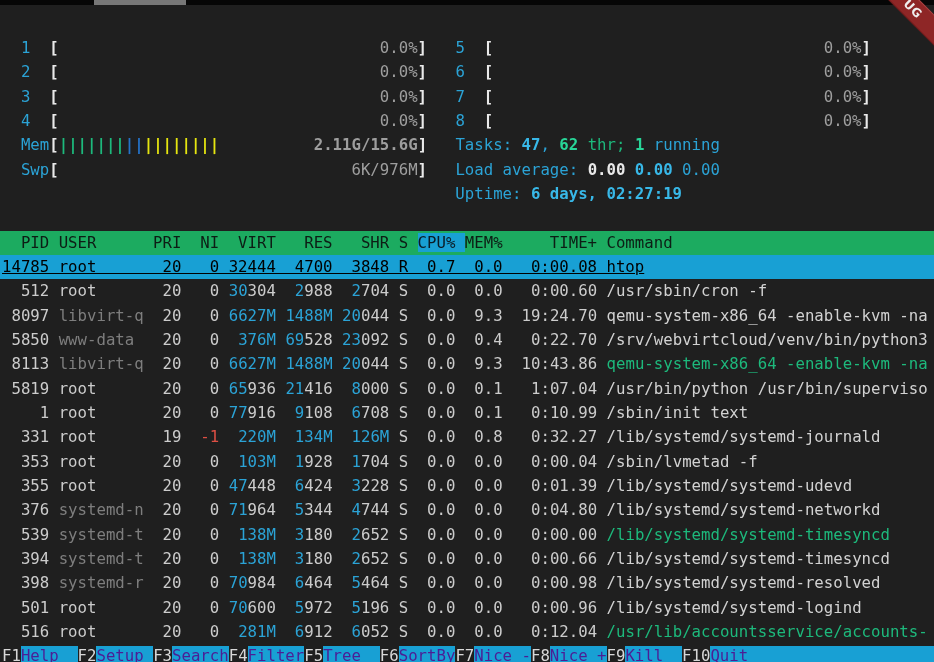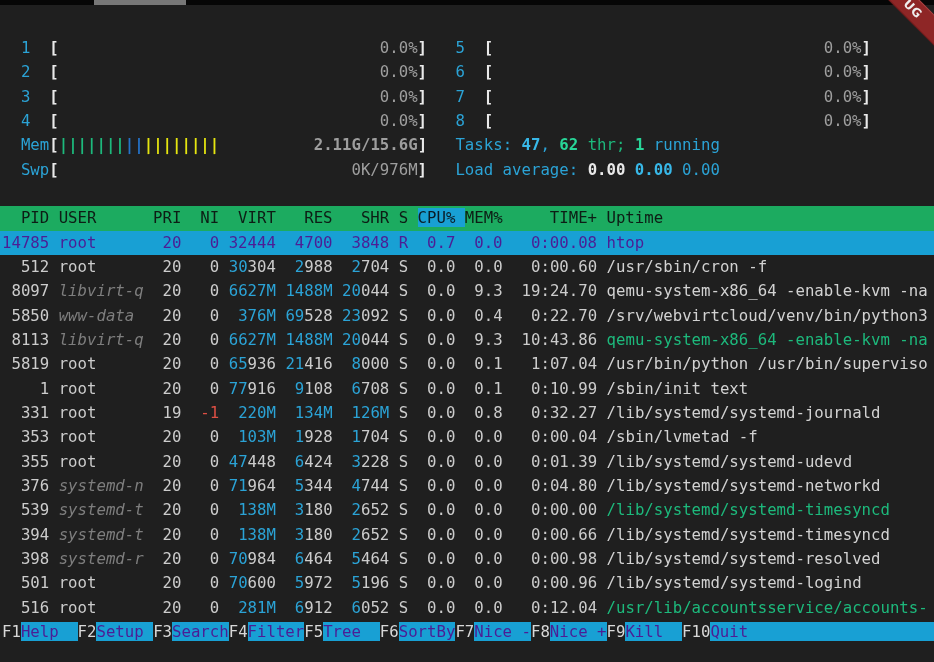--- a/index.html
+++ b/index.html
@@ -28,50 +28,51 @@
   }
   .term{position:absolute;top:36px;left:0;right:0;z-index:1;}
   .line{height:var(--lh);line-height:var(--lh);white-space:pre;overflow:hidden;padding-left:2px;color:var(--fg,#ccc);}
   .c{color:var(--cyan);}
   .cb{color:var(--cyanBold);font-weight:bold;}
   .g{color:var(--green);}
   .gb{color:var(--greenBold);font-weight:bold;margin-top:16px;}
   .wb{color:var(--wb);font-weight:bold;}
   .gray{color:var(--gray);}
   .grayb{color:var(--gray);font-weight:bold;text-align:right;}
-  .dim{color:var(--dim);font-style:italic;}
+  .dim{color:var(--dim);}
   .red{color:var(--red);}
   .fg{color:var(--fg);}
   .cmd{color:var(--cmd);}
   .barg{color:var(--green);font-weight:bold;}
   .barb{color:var(--barBlue);font-weight:bold;}
   .bary{color:var(--barYellow);font-weight:bold;}
   .hdr{background:var(--hdrBg);color:#0d1d15;}
   .hdr .sort{background:var(--selBg);color:#0b1c26;}
-  .sel{background:var(--selBg);color:#4c1d95;}
+  .sel{background:var(--selBg);color:#000000;text-decoration:underline;}
   .fbar .key{color:#d8d8d8;}
   .fbar .flabel{background:var(--selBg);color:#4c1d95;}
 </style>
 </head>
 <body>
 
 <div class="screen">
   <div class="topstrip">
     <div class="tabpiece"></div>
   </div>
   <div class="ribbon">UG</div>
   <div class="term" id="term">
       <div class="line"><span>  </span><span class="c">1</span><span>  </span><span class="wb">[</span><span class="gray">                                  0.0%</span><span class="wb">]</span><span>   </span><span class="c">5</span><span>  </span><span class="wb">[</span><span class="gray">                                   0.0%</span><span class="wb">]</span></div>
       <div class="line"><span>  </span><span class="c">2</span><span>  </span><span class="wb">[</span><span class="gray">                                  0.0%</span><span class="wb">]</span><span>   </span><span class="c">6</span><span>  </span><span class="wb">[</span><span class="gray">                                   0.0%</span><span class="wb">]</span></div>
       <div class="line"><span>  </span><span class="c">3</span><span>  </span><span class="wb">[</span><span class="gray">                                  0.0%</span><span class="wb">]</span><span>   </span><span class="c">7</span><span>  </span><span class="wb">[</span><span class="gray">                                   0.0%</span><span class="wb">]</span></div>
       <div class="line"><span>  </span><span class="c">4</span><span>  </span><span class="wb">[</span><span class="gray">                                  0.0%</span><span class="wb">]</span><span>   </span><span class="c">8</span><span>  </span><span class="wb">[</span><span class="gray">                                   0.0%</span><span class="wb">]</span></div>
       <div class="line"><span>  </span><span class="c">Mem</span><span class="wb">[</span><span class="barg">|||||||</span><span class="barb">||</span><span class="bary">||||||||</span><span>          </span><span class="grayb">2.11G/15.6G</span><span class="wb">]</span><span>   </span><span class="c">Tasks: </span><span class="cb">47</span><span class="c">, </span><span class="gb">62</span><span class="g"> thr; </span><span class="gb">1</span><span class="c"> running</span></div>
-      <div class="line"><span>  </span><span class="c">Swp</span><span class="wb">[</span><span class="gray">                               0K/976M</span><span class="wb">]</span><span>   </span><span class="c">Load average: </span><span class="wb">0.00</span><span> </span><span class="cb">0.00</span><span> </span><span class="c">0.00</span></div>
+      <div class="line"><span>  </span><span class="c">Swp</span><span class="wb">[</span><span class="gray">                               6K/976M</span><span class="wb">]</span><span>   </span><span class="c">Load average: </span><span class="wb">0.00</span><span> </span><span class="cb">0.00</span><span> </span><span class="c">0.00</span></div>
+      <div class="line"><span>                                                </span><span class="c">Uptime: </span><span class="cb">6 days, 02:27:19</span></div>
       <div class="line"></div>
-      <div class="line hdr"><span>  PID USER      PRI  NI  VIRT   RES   SHR S </span><span class="sort">CPU% </span><span>MEM%     TIME+ Uptime</span></div>
+      <div class="line hdr"><span>  PID USER      PRI  NI  VIRT   RES   SHR S </span><span class="sort">CPU% </span><span>MEM%     TIME+ Command</span></div>
       <div class="line sel"><span>14785 root       20   0 32444  4700  3848 R  0.7  0.0   0:00.08 htop</span></div>
       <div class="line"><span class="fg">  512 </span><span class="fg">root      </span><span class="fg"> 20 </span><span class="fg">  0</span><span> </span><span class="c">30</span><span class="fg">304</span><span> </span><span class="c"> 2</span><span class="fg">988</span><span> </span><span class="c"> 2</span><span class="fg">704</span><span class="fg"> S </span><span class="fg"> 0.0 </span><span class="fg"> 0.0 </span><span class="fg">  0:00.60 </span><span class="cmd">/usr/sbin/cron -f</span></div>
       <div class="line"><span class="fg"> 8097 </span><span class="dim">libvirt-q </span><span class="fg"> 20 </span><span class="fg">  0</span><span> </span><span class="c">6627M</span><span> </span><span class="c">1488M</span><span> </span><span class="c">20</span><span class="fg">044</span><span class="fg"> S </span><span class="fg"> 0.0 </span><span class="fg"> 9.3 </span><span class="fg"> 19:24.70 </span><span class="cmd">qemu-system-x86_64 -enable-kvm -na</span></div>
       <div class="line"><span class="fg"> 5850 </span><span class="dim">www-data  </span><span class="fg"> 20 </span><span class="fg">  0</span><span> </span><span class="c"> 376M</span><span> </span><span class="c">69</span><span class="fg">528</span><span> </span><span class="c">23</span><span class="fg">092</span><span class="fg"> S </span><span class="fg"> 0.0 </span><span class="fg"> 0.4 </span><span class="fg">  0:22.70 </span><span class="cmd">/srv/webvirtcloud/venv/bin/python3</span></div>
       <div class="line"><span class="fg"> 8113 </span><span class="dim">libvirt-q </span><span class="fg"> 20 </span><span class="fg">  0</span><span> </span><span class="c">6627M</span><span> </span><span class="c">1488M</span><span> </span><span class="c">20</span><span class="fg">044</span><span class="fg"> S </span><span class="fg"> 0.0 </span><span class="fg"> 9.3 </span><span class="fg"> 10:43.86 </span><span class="g">qemu-system-x86_64 -enable-kvm -na</span></div>
       <div class="line"><span class="fg"> 5819 </span><span class="fg">root      </span><span class="fg"> 20 </span><span class="fg">  0</span><span> </span><span class="c">65</span><span class="fg">936</span><span> </span><span class="c">21</span><span class="fg">416</span><span> </span><span class="c"> 8</span><span class="fg">000</span><span class="fg"> S </span><span class="fg"> 0.0 </span><span class="fg"> 0.1 </span><span class="fg">  1:07.04 </span><span class="cmd">/usr/bin/python /usr/bin/superviso</span></div>
       <div class="line"><span class="fg">    1 </span><span class="fg">root      </span><span class="fg"> 20 </span><span class="fg">  0</span><span> </span><span class="c">77</span><span class="fg">916</span><span> </span><span class="c"> 9</span><span class="fg">108</span><span> </span><span class="c"> 6</span><span class="fg">708</span><span class="fg"> S </span><span class="fg"> 0.0 </span><span class="fg"> 0.1 </span><span class="fg">  0:10.99 </span><span class="cmd">/sbin/init text</span></div>
       <div class="line"><span class="fg">  331 </span><span class="fg">root      </span><span class="fg"> 19 </span><span class="red"> -1</span><span> </span><span class="c"> 220M</span><span> </span><span class="c"> 134M</span><span> </span><span class="c"> 126M</span><span class="fg"> S </span><span class="fg"> 0.0 </span><span class="fg"> 0.8 </span><span class="fg">  0:32.27 </span><span class="cmd">/lib/systemd/systemd-journald</span></div>
       <div class="line"><span class="fg">  353 </span><span class="fg">root      </span><span class="fg"> 20 </span><span class="fg">  0</span><span> </span><span class="c"> 103M</span><span> </span><span class="c"> 1</span><span class="fg">928</span><span> </span><span class="c"> 1</span><span class="fg">704</span><span class="fg"> S </span><span class="fg"> 0.0 </span><span class="fg"> 0.0 </span><span class="fg">  0:00.04 </span><span class="cmd">/sbin/lvmetad -f</span></div>
       <div class="line"><span class="fg">  355 </span><span class="fg">root      </span><span class="fg"> 20 </span><span class="fg">  0</span><span> </span><span class="c">47</span><span class="fg">448</span><span> </span><span class="c"> 6</span><span class="fg">424</span><span> </span><span class="c"> 3</span><span class="fg">228</span><span class="fg"> S </span><span class="fg"> 0.0 </span><span class="fg"> 0.0 </span><span class="fg">  0:01.39 </span><span class="cmd">/lib/systemd/systemd-udevd</span></div>

